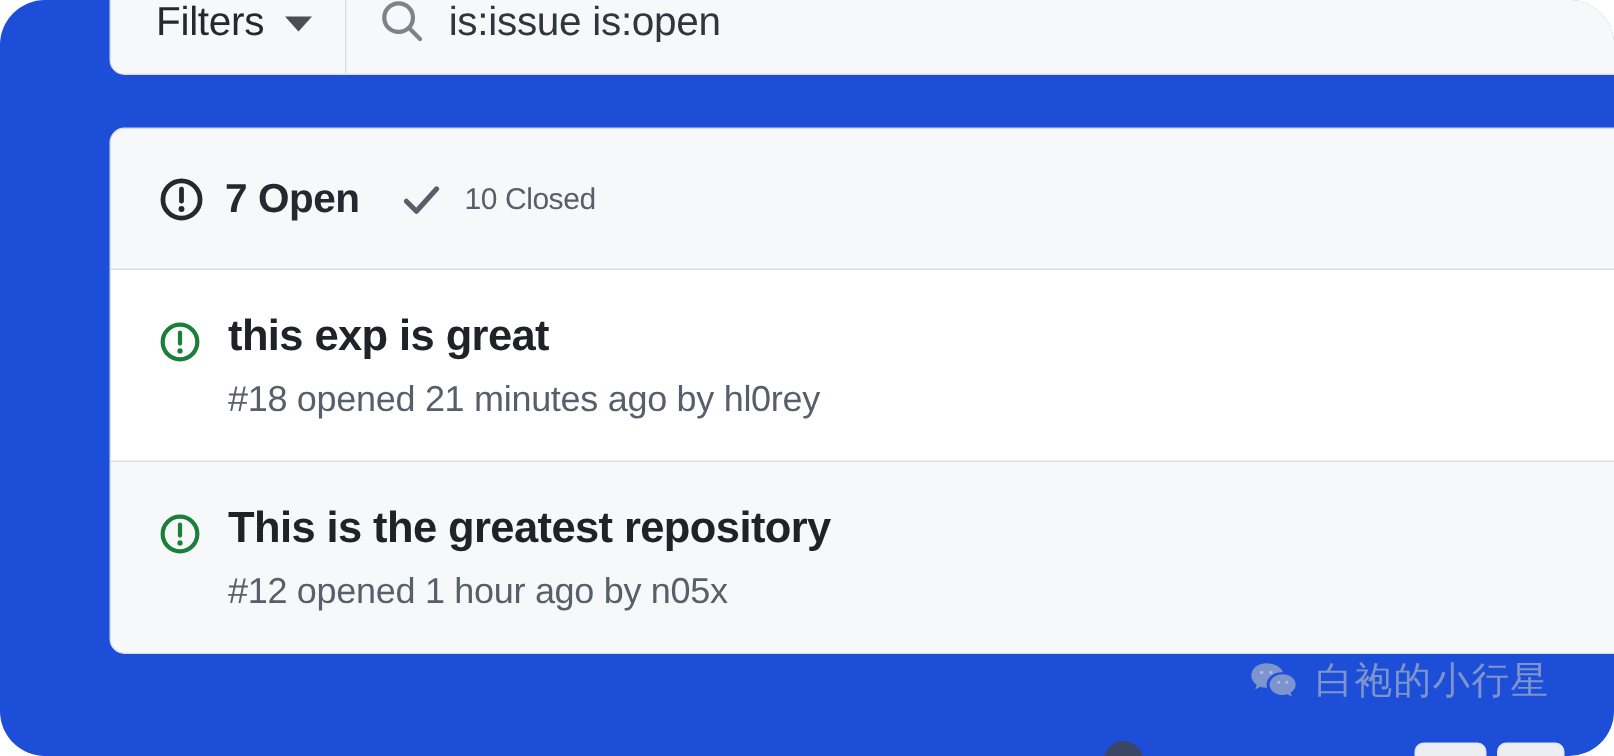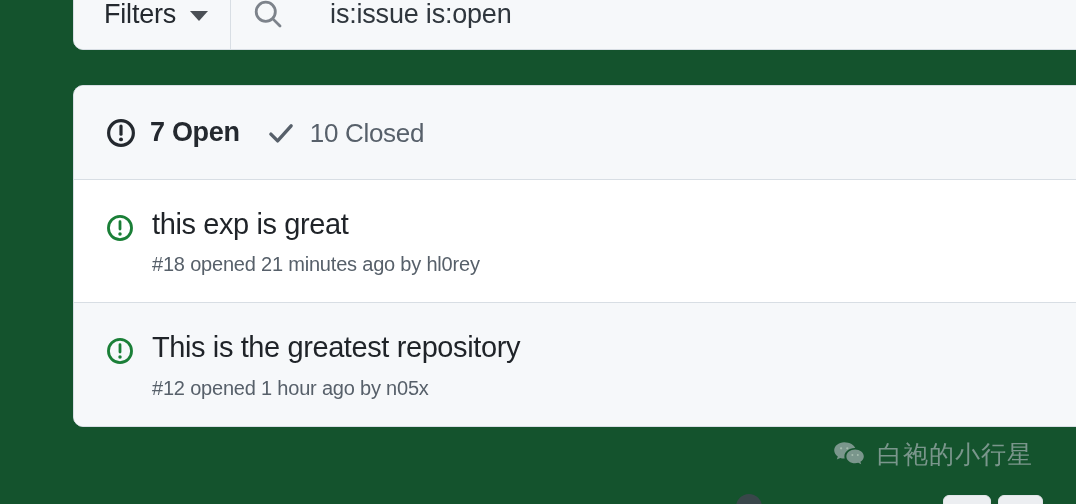--- a/index.html
+++ b/index.html
@@ -10,22 +10,23 @@
     overflow: hidden;
     background: #ffffff;
     font-family: "Liberation Sans", sans-serif;
     -webkit-font-smoothing: antialiased;
   }
 
   #root {
     position: relative;
     width: 1076px;
     height: 504px;
-    background: #14532d;
-    overflow: hidden;
+    background: #1d4ed8;
+    overflow: hidden;
+    border-radius: 30px;
   }
 
   
   .searchbar {
     position: absolute;
     left: 73px;
     top: -22px;
     width: 1030px;
     height: 72px;
     box-sizing: border-box;
@@ -85,21 +86,20 @@
     color: #7d838b;
   }
 
   .search-value {
     font-size: 27px;
     color: #2f363d;
     line-height: 1;
     letter-spacing: -0.2px;
     white-space: nowrap;
     overflow: hidden;
-    margin-left: 31px;
   }
 
   
   .issues-card {
     position: absolute;
     left: 73px;
     top: 85px;
     width: 1030px;
     box-sizing: border-box;
     border: 1px solid #d8dee4;
@@ -134,21 +134,21 @@
 
   .state-open-label {
     font-size: 27px;
     font-weight: bold;
     color: #24292f;
     letter-spacing: -0.3px;
     line-height: 1;
   }
 
   .state-closed-label {
-    font-size: 26px;
+    font-size: 20px;
     color: #57606a;
     letter-spacing: -0.3px;
     line-height: 1;
   }
 
   .icon-open-header { color: #24292f; }
   .icon-check { color: #57606a; }
 
   
   .issue-row {
@@ -175,31 +175,31 @@
     margin-right: 18px;
     color: #1a7f37;
   }
 
   .issue-body {
     min-width: 0;
   }
 
   .issue-title {
     font-size: 29px;
-    font-weight: normal;
+    font-weight: bold;
     color: #1f2328;
     letter-spacing: -0.4px;
     line-height: 1.15;
     cursor: pointer;
     white-space: nowrap;
   }
 
   .issue-meta {
     margin-top: 12px;
-    font-size: 20px;
+    font-size: 24px;
     color: #57606a;
     letter-spacing: -0.2px;
     line-height: 1.15;
     white-space: nowrap;
   }
 
   
   .watermark {
     position: absolute;
     left: 833px;

